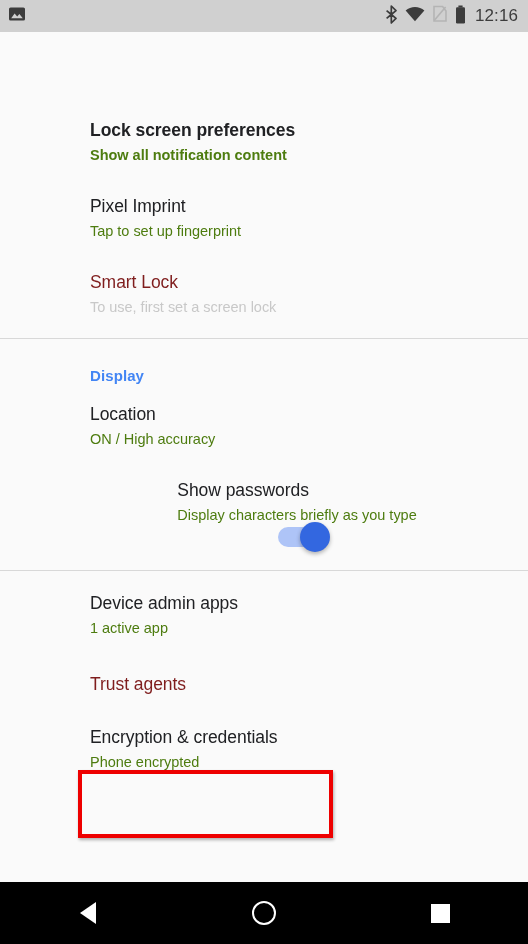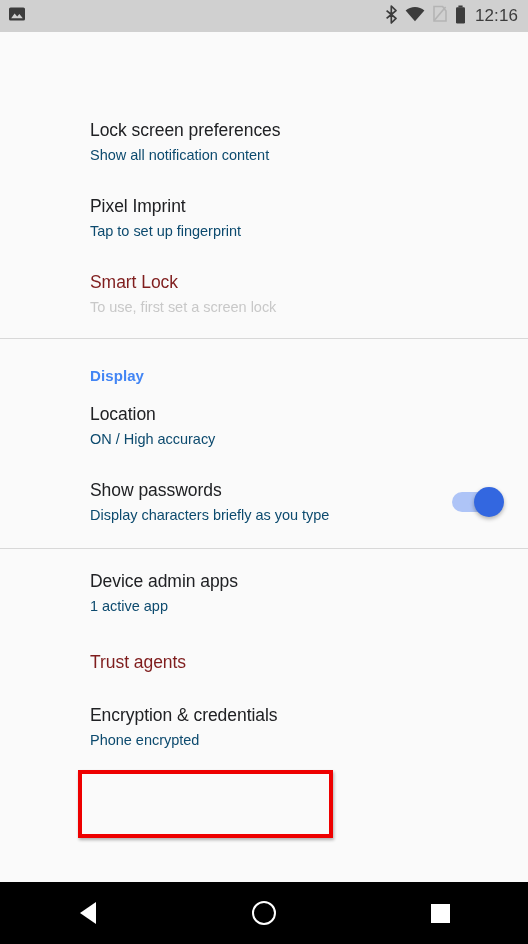--- a/index.html
+++ b/index.html
@@ -118,34 +118,34 @@
   }
   .li-text { flex: 1 1 auto; min-width: 0; }
   .li-title {
     font-size: 17.5px;
     color: #202124;
     line-height: 24px;
     letter-spacing: -0.05px;
   }
   .li-sub {
     font-size: 14.5px;
-    color: #0c4a6e;
+    color: #4d7c0f;
     line-height: 22px;
     margin-top: 2px;
     letter-spacing: -0.02px;
   }
   .list-item.disabled .li-title { color: #7f1d1d; }
   .list-item.disabled .li-sub   { color: #c8c8c8; }
 
   
-  .item-lockscreen { padding-top: 18px; padding-bottom: 10px; }
+  .item-lockscreen { padding-top: 18px; padding-bottom: 10px; font-weight: bold; }
   .item-pixelimprint { padding-top: 18px; padding-bottom: 10px; }
   .item-smartlock { padding-top: 18px; padding-bottom: 20px; }
   .item-location { padding-top: 12px; padding-bottom: 10px; }
-  .item-showpw { padding-top: 18px; padding-bottom: 22px; }
+  .item-showpw { padding-top: 18px; padding-bottom: 22px; flex-direction: column; }
   .item-deviceadmin { padding-top: 20px; padding-bottom: 10px; }
   .item-encryption { padding-top: 14px; padding-bottom: 12px; }
   .item-trustagents { padding-top: 18px; padding-bottom: 10px; }
 
   
   .switch {
     position: relative;
     width: 52px; height: 22px;
     flex: none;
     margin-left: 14px;

